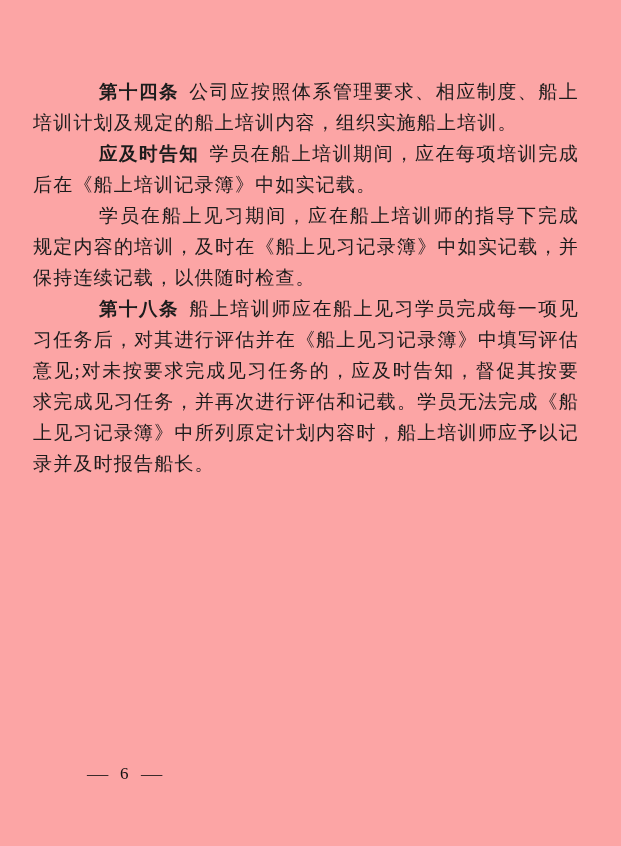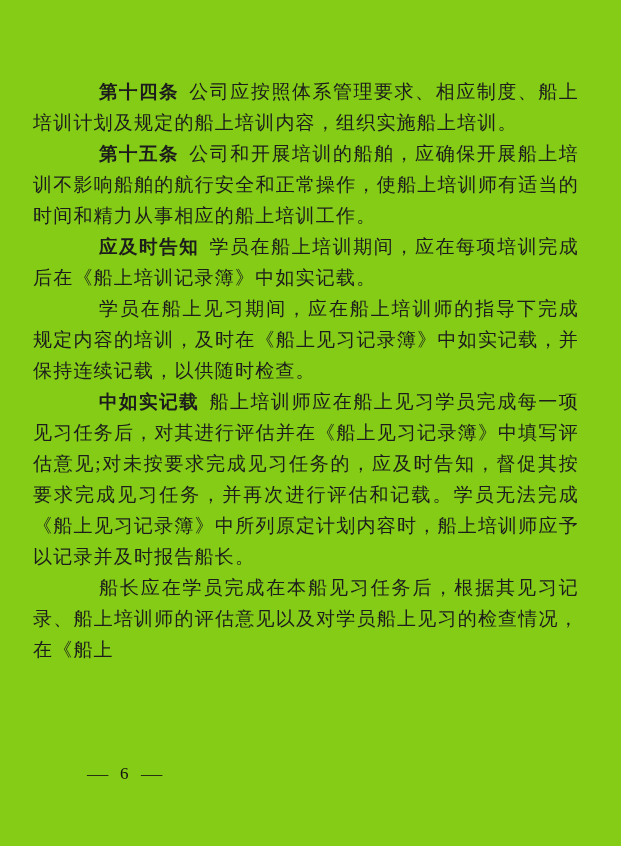--- a/index.html
+++ b/index.html
@@ -4,21 +4,21 @@
 <style>
   html, body {
     margin: 0;
     padding: 0;
     background: #ffffff;
   }
   .page {
     position: relative;
     width: 621px;
     height: 846px;
-    background: #84cc16;
+    background: #fca5a5;
     font-family: "Liberation Serif", "DejaVu Serif", serif;
     color: #1c1c1c;
     overflow: hidden;
   }
   .doc-content {
     position: absolute;
     left: 33px;
     top: 76px;
     width: 546px;
     font-size: 19px;
@@ -63,41 +63,35 @@
 <body>
 
 <div class="page">
 
   <div class="doc-content">
 
     <p>
       <b class="term">第十四条</b><span>公司应按照体系管理要求、相应制度、船上培训计划及规定的船上培训内容，组织实施船上培训。</span>
     </p>
 
-    <p>
-      <b class="term">第十五条</b><span>公司和开展培训的船舶，应确保开展船上培训不影响船舶的航行安全和正常操作，使船上培训师有适当的时间和精力从事相应的船上培训工作。</span>
-    </p>
 
 
 
     <p>
       <b class="term">应及时告知</b><span>学员在船上培训期间，应在每项培训完成后在《船上培训记录簿》中如实记载。</span>
     </p>
 
     <p>
       <span>学员在船上见习期间，应在船上培训师的指导下完成规定内容的培训，及时在《船上见习记录簿》中如实记载，并保持连续记载，以供随时检查。</span>
     </p>
 
     <p>
-      <b class="term">中如实记载</b><span>船上培训师应在船上见习学员完成每一项见习任务后，对其进行评估并在《船上见习记录簿》中填写评估意见;对未按要求完成见习任务的，应及时告知，督促其按要求完成见习任务，并再次进行评估和记载。学员无法完成《船上见习记录簿》中所列原定计划内容时，船上培训师应予以记录并及时报告船长。</span>
+      <b class="term">第十八条</b><span>船上培训师应在船上见习学员完成每一项见习任务后，对其进行评估并在《船上见习记录簿》中填写评估意见;对未按要求完成见习任务的，应及时告知，督促其按要求完成见习任务，并再次进行评估和记载。学员无法完成《船上见习记录簿》中所列原定计划内容时，船上培训师应予以记录并及时报告船长。</span>
     </p>
 
-    <p>
-      <span>船长应在学员完成在本船见习任务后，根据其见习记录、船上培训师的评估意见以及对学员船上见习的检查情况，在《船上</span>
-    </p>
 
   </div>
 
   <div class="page-footer">
     <span class="dash">—</span>
     <span>6</span>
     <span class="dash">—</span>
   </div>
 
 </div>

